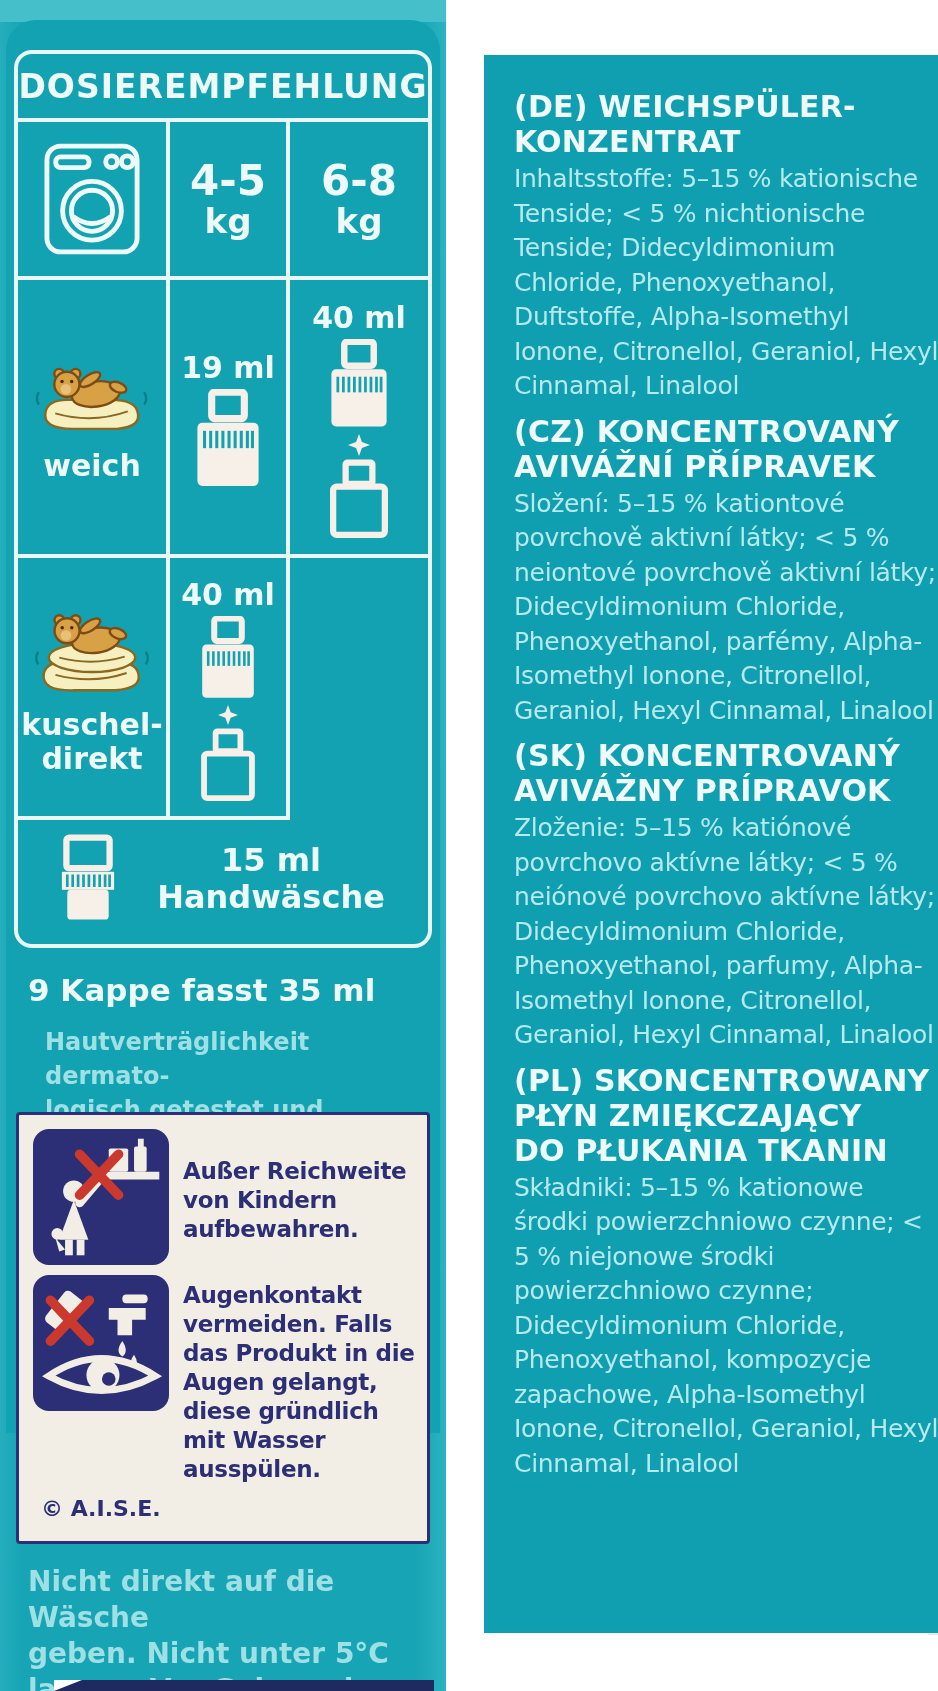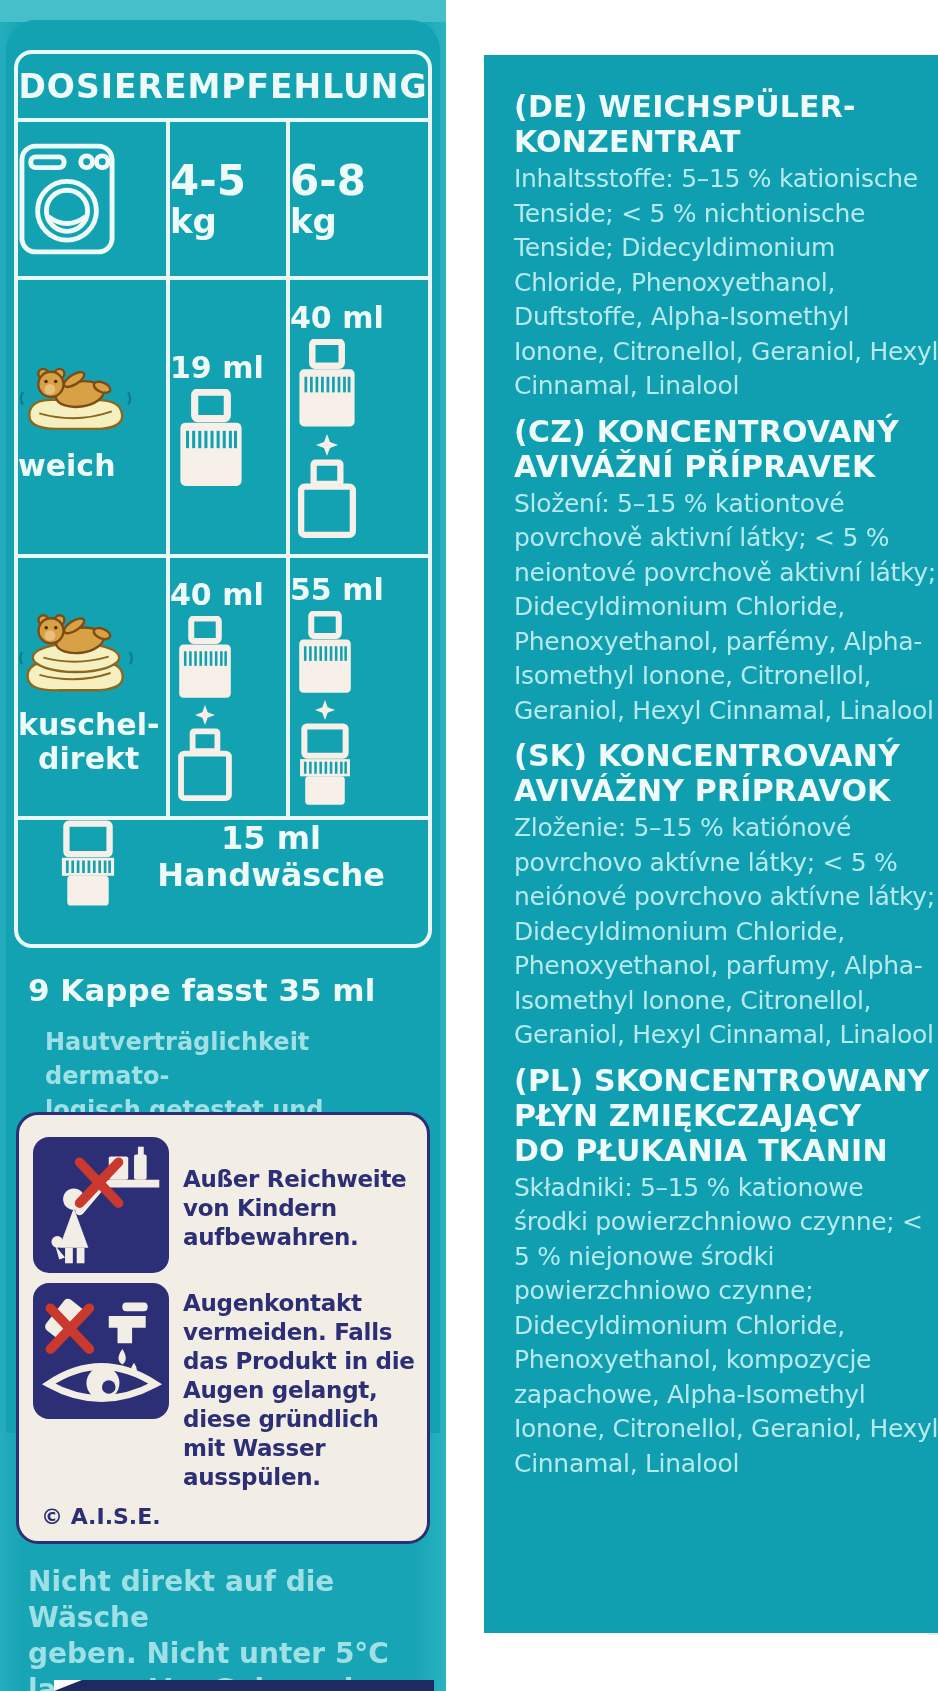--- a/index.html
+++ b/index.html
@@ -27,39 +27,39 @@
   .bottle-topband{position:absolute;left:0;top:0;width:446px;height:22px;background:var(--teal-light);}
   .label-panel{position:absolute;left:6px;top:20px;width:434px;height:1413px;
     background:var(--teal-label);border-radius:30px 30px 0 0;}
 
   .dose-table{position:absolute;left:8px;top:30px;width:418px;height:898px;
     border:4px solid var(--line);border-radius:18px;overflow:hidden;}
   .dt-title{height:68px;border-bottom:4px solid var(--line);display:flex;align-items:center;justify-content:center;
     color:var(--txt-primary);font-weight:bold;font-size:33px;letter-spacing:1px;}
   .dt-grid{display:grid;grid-template-columns:152px 120px 138px;grid-template-rows:158px 278px 262px 118px;}
   .c{border-right:4px solid var(--line);border-bottom:4px solid var(--line);
-    display:flex;flex-direction:column;align-items:flex-start;justify-content:center;color:var(--txt-primary);}
+    display:flex;flex-direction:column;align-items:center;justify-content:center;color:var(--txt-primary);}
   .c.last-col{border-right:none;}
   .c.last-row{border-bottom:none;}
   .c.hand{grid-column:1 / span 3;flex-direction:row;justify-content:flex-start;}
   .load-num{font-size:42px;font-weight:bold;line-height:44px;}
   .load-unit{font-size:34px;font-weight:bold;line-height:36px;}
   .ml{font-size:30px;font-weight:bold;margin:6px 0 4px 0;}
   .capstack{display:flex;flex-direction:column;align-items:center;gap:3px;}
   .rowlabel{font-size:30px;font-weight:bold;margin-top:10px;text-align:center;line-height:34px;}
   .hand-icon{margin-left:34px;}
   .hand-text{flex:1;text-align:center;font-size:32px;font-weight:bold;line-height:37px;margin-right:10px;}
 
   .kappe-note{position:absolute;left:22px;top:952px;color:var(--txt-primary);
     font-size:31px;font-weight:bold;}
   .skin-note{position:absolute;left:39px;top:1005px;color:var(--txt-secondary);
     font-size:24px;line-height:34px;font-weight:bold;}
 
   .warn-card{position:absolute;left:10px;top:1092px;width:414px;height:432px;
-    background:var(--card);border:3px solid var(--navy);border-radius:22px;padding:22px 12px 8px 14px;
+    background:var(--card);border:3px solid var(--navy);border-radius:4px;padding:14px 12px 8px 14px;
     display:flex;flex-direction:column;}
   .warn-row{display:flex;gap:14px;margin-bottom:10px;}
   .picto{width:136px;height:136px;background:var(--navy);border-radius:16px;flex:none;}
   .warn-text{color:var(--navy);font-size:23px;font-weight:bold;line-height:29px;padding-top:6px;letter-spacing:-0.3px;}
   .warn-row.center{align-items:center;}
   .aise{color:var(--navy);font-size:22px;font-weight:bold;margin:2px 0 0 8px;}
 
   .storage-note{position:absolute;left:22px;top:1544px;color:var(--txt-secondary);
     font-size:28px;line-height:36px;font-weight:bold;}
   .stub{position:absolute;left:48px;top:1660px;width:380px;height:11px;background:#1e2a60;}
@@ -263,34 +263,20 @@
                 <use href="#g-cap-full"></use>
               </svg>
             <svg width="20" height="20" viewBox="0 0 24 24">
                 <use href="#g-star"></use>
               </svg>
             <svg width="70" height="76" viewBox="0 0 80 92">
                 <use href="#g-cap-empty"></use>
               </svg>
           </div>
         </div>
-        <div class="c last-col">
-          <div class="ml">55 ml</div>
-          <div class="capstack">
-            <svg width="70" height="86" viewBox="0 0 80 100">
-                <use href="#g-cap-full"></use>
-              </svg>
-            <svg width="20" height="20" viewBox="0 0 24 24">
-                <use href="#g-star"></use>
-              </svg>
-            <svg width="70" height="86" viewBox="0 0 80 100">
-                <use href="#g-cap-part"></use>
-              </svg>
-          </div>
-        </div>
 
         <div class="c hand last-row last-col">
           <svg class="hand-icon" width="72" height="90" viewBox="0 0 80 100">
               <use href="#g-cap-part"></use>
             </svg>
           <div class="hand-text">
             <div>15 ml</div>
             <div>Handwäsche</div>
           </div>
         </div>

